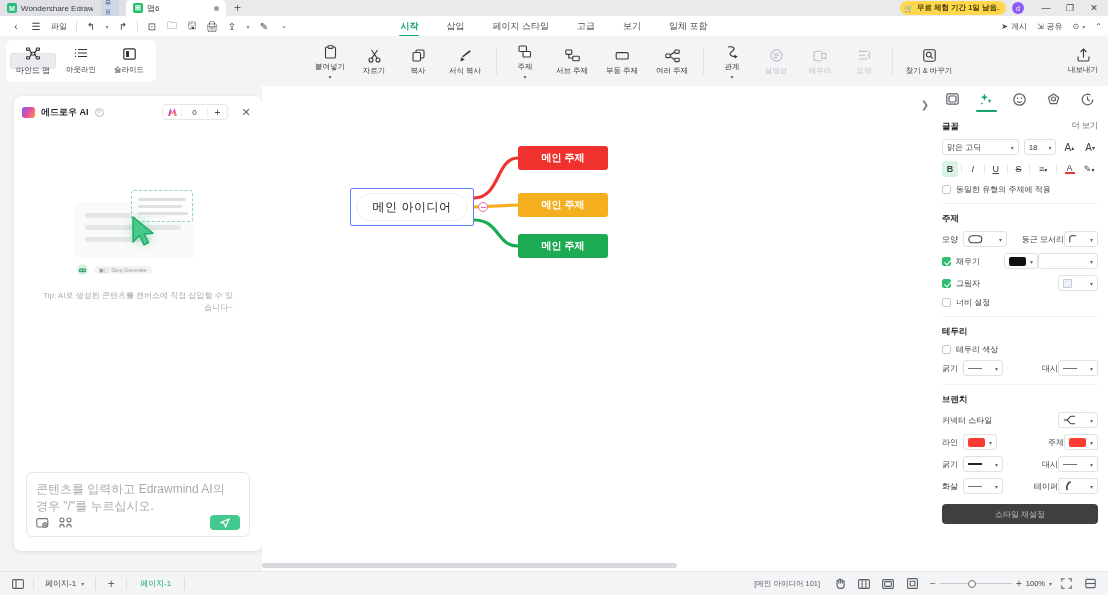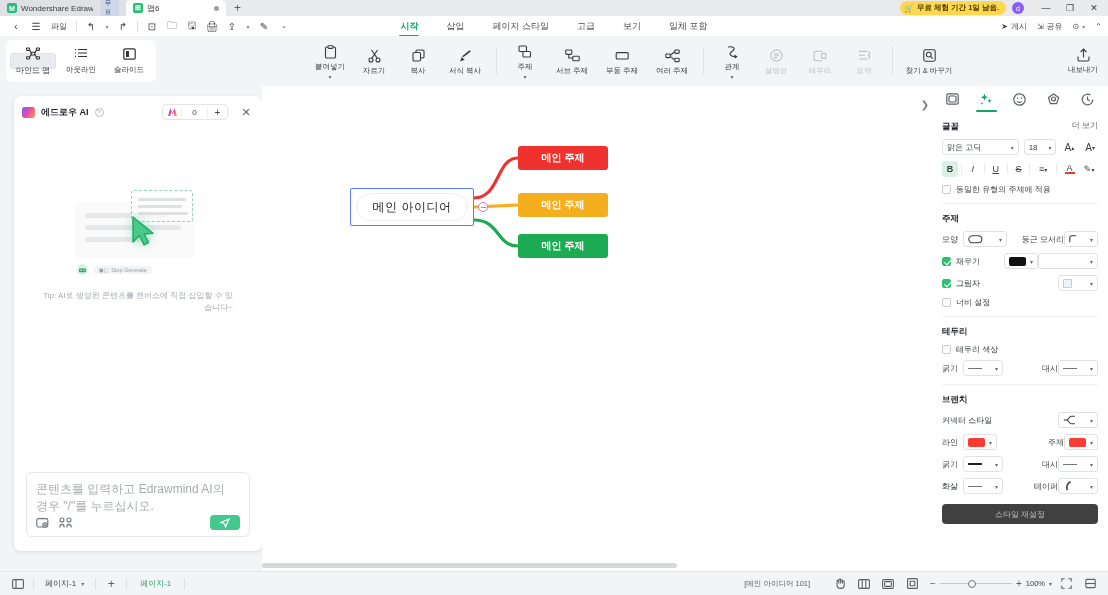--- a/index.html
+++ b/index.html
@@ -258,21 +258,21 @@
     background: #f3f4f6; border-top: 1px solid #e5e7ea;
     display: flex; align-items: center; padding: 0 8px; gap: 0px;
   }
   .sb-ico { width: 20px; display: flex; align-items: center; justify-content: center;
             color: #5c6166; font-size: 9px; }
   .page-sel { display: flex; align-items: center; gap: 5px; font-size: 8px; color: #3c4043;
               padding: 0 6px; }
   .sbsep { width: 1px; height: 12px; background: #dfe1e4; margin: 0 5px; }
   .page-tab { font-size: 8px; color: #16a46b; padding: 0 8px; }
   .sb-right { margin-left: auto; display: flex; align-items: center; gap: 4px; }
-  .sb-coord { font-size: 7.5px; color: #5c6166; margin-right: 16px; padding-left: 40px; }
+  .sb-coord { font-size: 7.5px; color: #5c6166; margin-right: 6px; padding-left: 40px; }
   .zoom-track { position: relative; width: 72px; height: 10px; display: flex; align-items: center; }
   .zoom-line { width: 72px; height: 1.5px; background: #c6c9cd; }
   .zoom-knob { position: absolute; left: 28px; width: 8px; height: 8px; border-radius: 50%;
                background: #fff; border: 1.5px solid #6f7478; }
   .zoom-pct { font-size: 7.5px; color: #3c4043; }
 </style>
 </head>
 <body>
 
 <div class="app">

